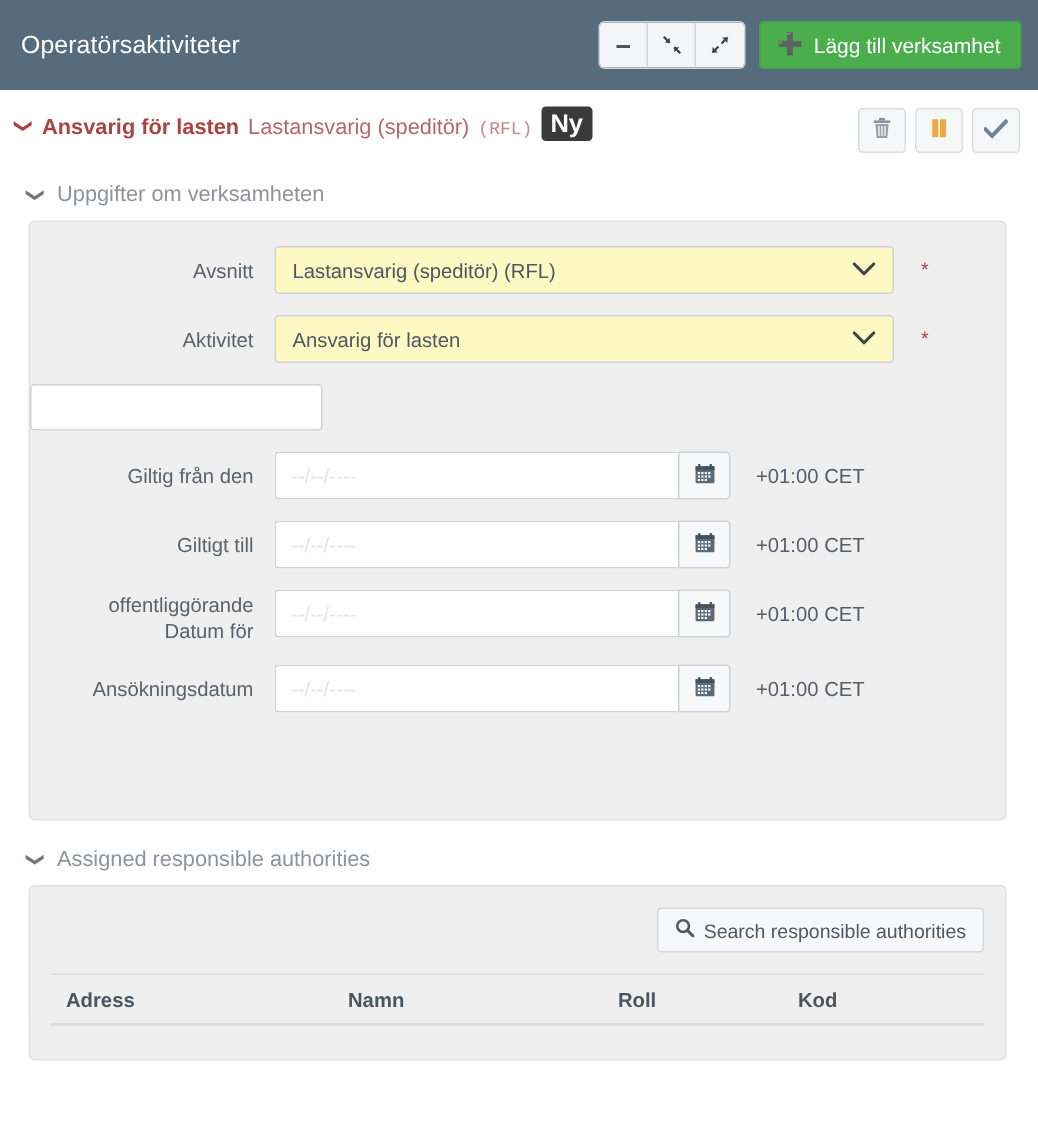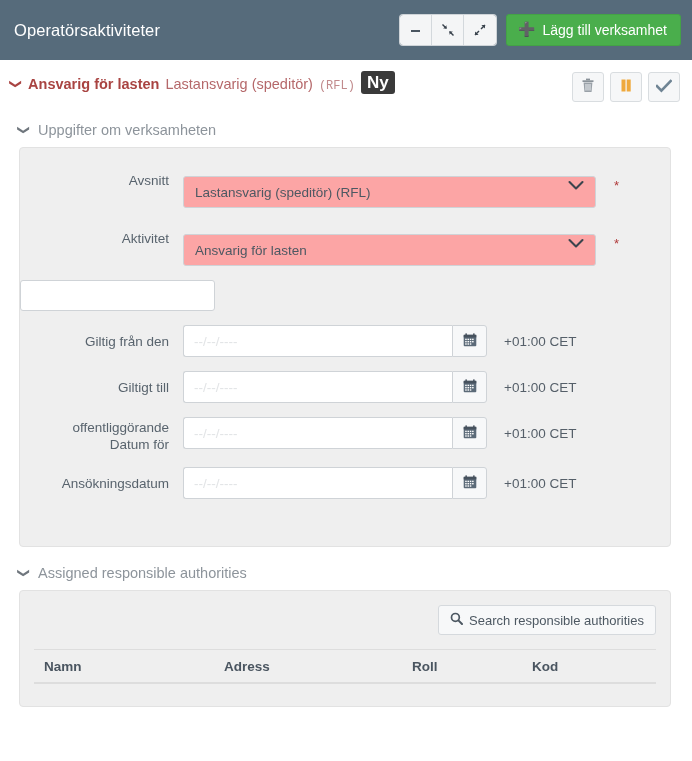--- a/index.html
+++ b/index.html
@@ -198,33 +198,32 @@
   .form-label.two-line { padding-top: 2px; }
   .field-area { display: flex; align-items: center; }
 
   .sel-wrap {
     position: relative;
     width: 413px;
   }
   .sel-box {
     width: 100%;
     height: 32px;
-    background: #fca5a5;
+    background: #fef9c3;
     border: 1px solid #cfd3d7;
     border-radius: 3px;
     box-sizing: border-box;
     display: flex;
     align-items: center;
     padding: 0 34px 0 11px;
     font-size: 13.5px;
     color: #4d5862;
     cursor: pointer;
     white-space: nowrap;
     overflow: hidden;
-    margin-top: 12px;
   }
   .sel-caret {
     position: absolute;
     right: 12px;
     top: 50%;
     transform: translateY(-50%);
     pointer-events: none;
   }
 
   .text-input {
@@ -613,20 +612,20 @@
           <circle cx="5.4" cy="5.4" r="3.9" stroke="#4d5862" stroke-width="1.7" fill="none"></circle>
           <path d="M8.4 8.4 L12 12" stroke="#4d5862" stroke-width="2" stroke-linecap="round"></path>
         </svg>
       </span>
       <span>Search responsible authorities</span>
     </button>
   </div>
 
   <div class="auth-table">
     <div class="auth-thead">
+      <div class="auth-th col-adress">Adress</div>
       <div class="auth-th col-namn">Namn</div>
-      <div class="auth-th col-adress">Adress</div>
       <div class="auth-th col-roll">Roll</div>
       <div class="auth-th col-kod">Kod</div>
     </div>
     <div></div>
   </div>
 </div>
 
 </body></html>

